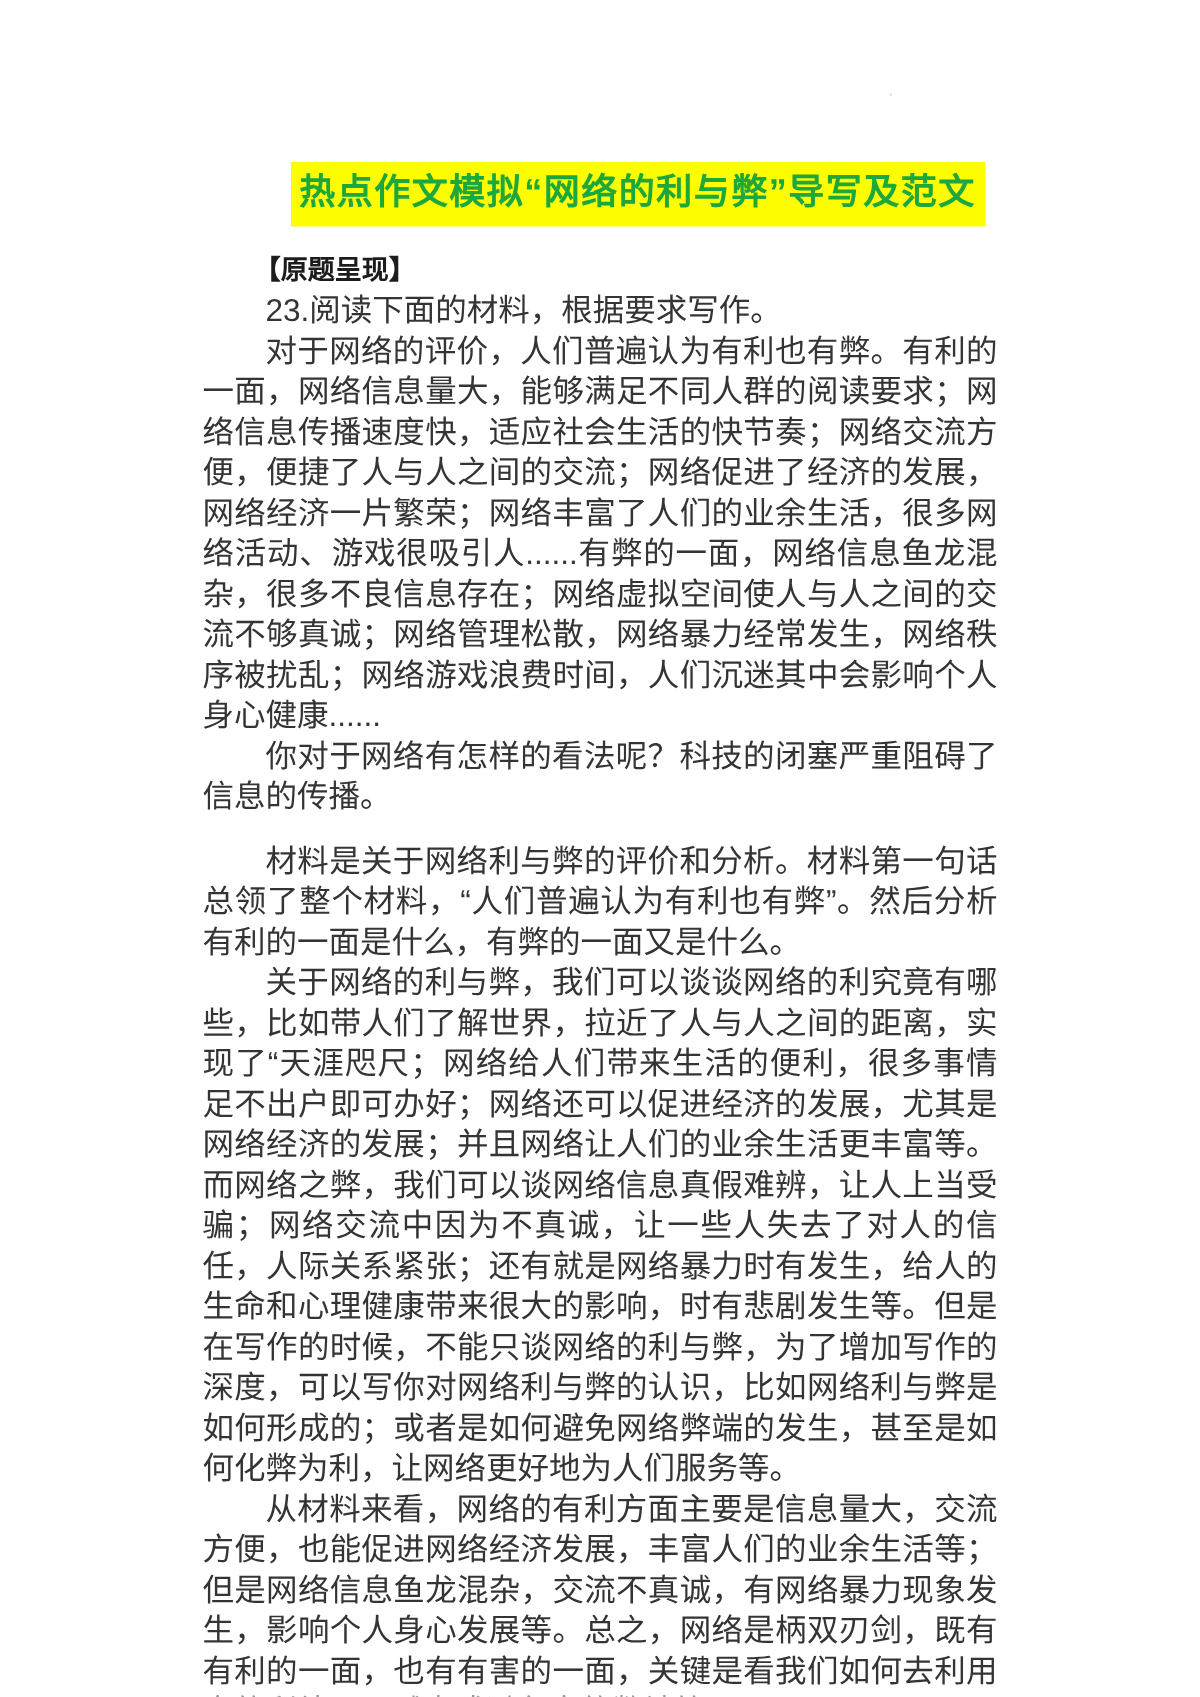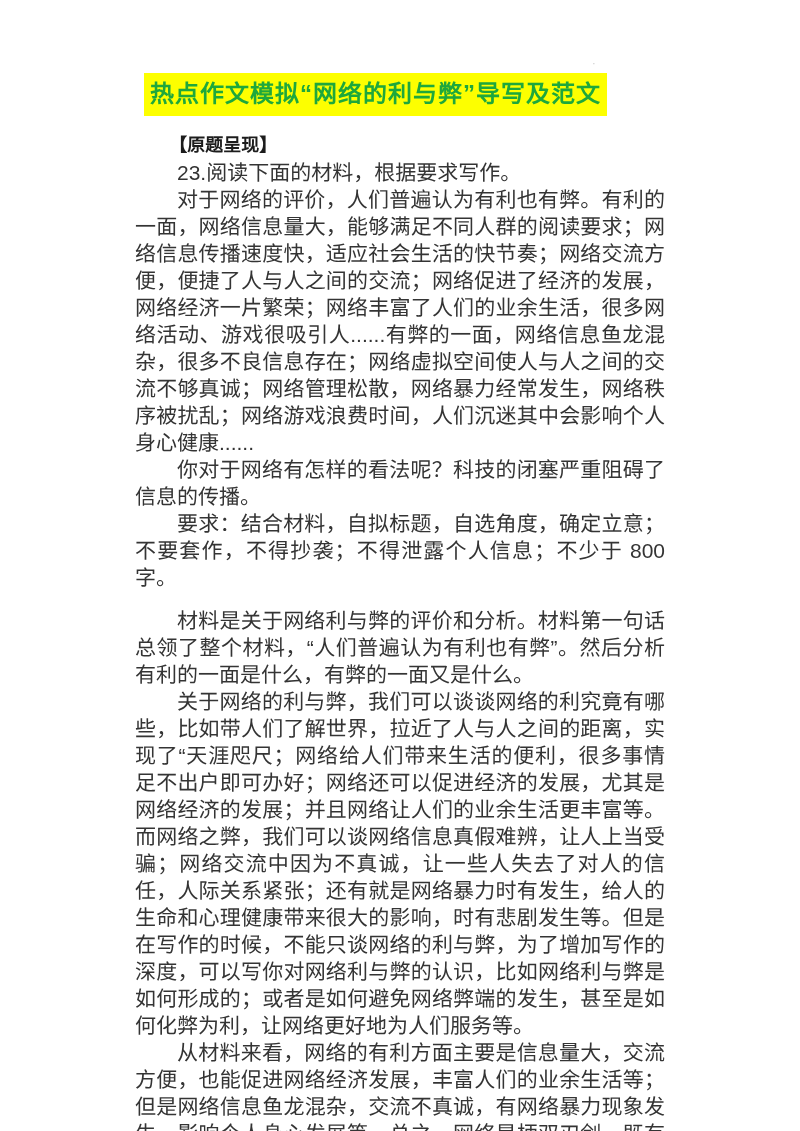--- a/index.html
+++ b/index.html
@@ -28,22 +28,22 @@
     top:58px;
     font-size:11px;
     color:#cccccc;
     line-height:11px;
   }
   .content{
     width:562px;
     margin:0 auto;
   }
   .title-row{
-    margin-top:73px;
-    text-align:left;
+    margin-top:108px;
+    text-align:center;
     position:relative;
     left:25px;
     line-height:36px;
     white-space:nowrap;
   }
   .title{
     display:inline-block;
     background:var(--title-highlight,#fdff00);
     color:var(--title-text,#1ea83c);
     font-size:24px;
@@ -79,21 +79,20 @@
 
     <div class="title-row">
       <span class="title">热点作文模拟“网络的利与弊”导写及范文</span>
     </div>
 
     <section>
       <h2 class="sec-heading">【原题呈现】</h2>
       <p class="para">23.阅读下面的材料，根据要求写作。</p>
       <p class="para">对于网络的评价，人们普遍认为有利也有弊。有利的一面，网络信息量大，能够满足不同人群的阅读要求；网络信息传播速度快，适应社会生活的快节奏；网络交流方便，便捷了人与人之间的交流；网络促进了经济的发展，网络经济一片繁荣；网络丰富了人们的业余生活，很多网络活动、游戏很吸引人......有弊的一面，网络信息鱼龙混杂，很多不良信息存在；网络虚拟空间使人与人之间的交流不够真诚；网络管理松散，网络暴力经常发生，网络秩序被扰乱；网络游戏浪费时间，人们沉迷其中会影响个人身心健康......</p>
       <p class="para">你对于网络有怎样的看法呢？科技的闭塞严重阻碍了信息的传播。</p>
-      <p class="para">要求：结合材料，自拟标题，自选角度，确定立意；不要套作，不得抄袭；不得泄露个人信息；不少于 800 字。</p>
     </section>
 
     <section>
       <p class="para">材料是关于网络利与弊的评价和分析。材料第一句话总领了整个材料，“人们普遍认为有利也有弊”。然后分析有利的一面是什么，有弊的一面又是什么。</p>
       <p class="para">关于网络的利与弊，我们可以谈谈网络的利究竟有哪些，比如带人们了解世界，拉近了人与人之间的距离，实现了“天涯咫尺；网络给人们带来生活的便利，很多事情足不出户即可办好；网络还可以促进经济的发展，尤其是网络经济的发展；并且网络让人们的业余生活更丰富等。而网络之弊，我们可以谈网络信息真假难辨，让人上当受骗；网络交流中因为不真诚，让一些人失去了对人的信任，人际关系紧张；还有就是网络暴力时有发生，给人的生命和心理健康带来很大的影响，时有悲剧发生等。但是在写作的时候，不能只谈网络的利与弊，为了增加写作的深度，可以写你对网络利与弊的认识，比如网络利与弊是如何形成的；或者是如何避免网络弊端的发生，甚至是如何化弊为利，让网络更好地为人们服务等。</p>
       <p class="para">从材料来看，网络的有利方面主要是信息量大，交流方便，也能促进网络经济发展，丰富人们的业余生活等；但是网络信息鱼龙混杂，交流不真诚，有网络暴力现象发生，影响个人身心发展等。总之，网络是柄双刃剑，既有有利的一面，也有有害的一面，关键是看我们如何去利用它的利处，而减少或避免它的弊端等。</p>
     </section>
 
   </div>
 </div>

